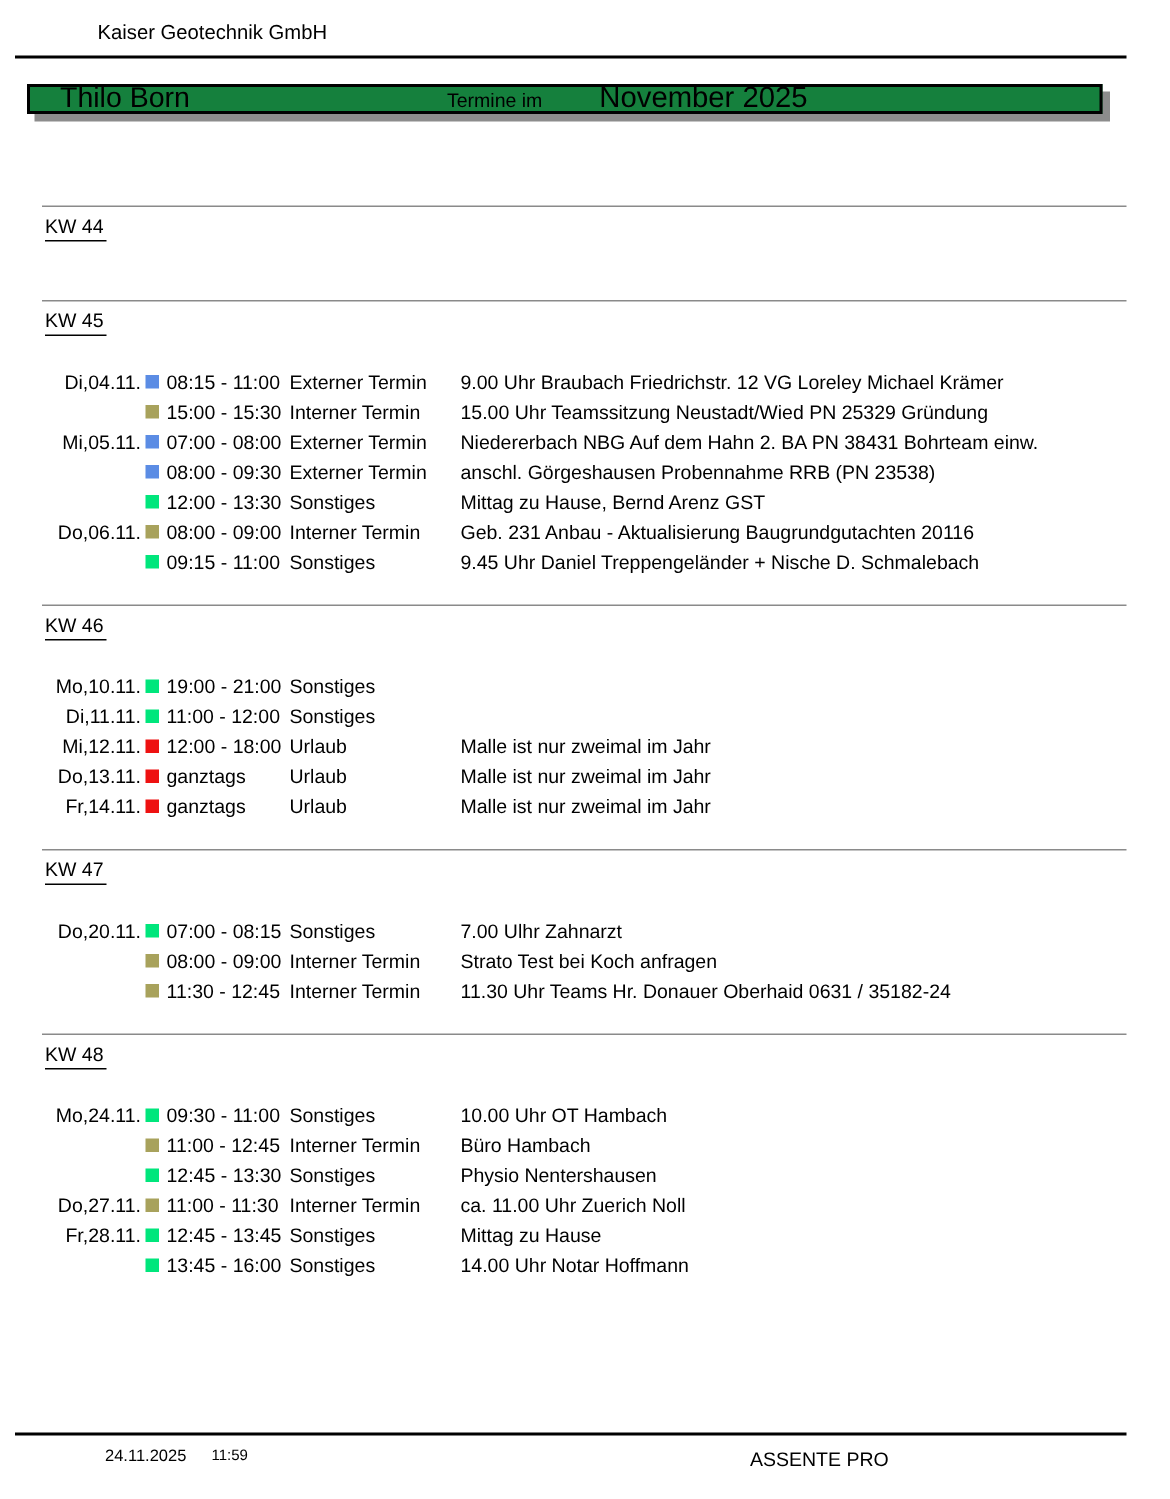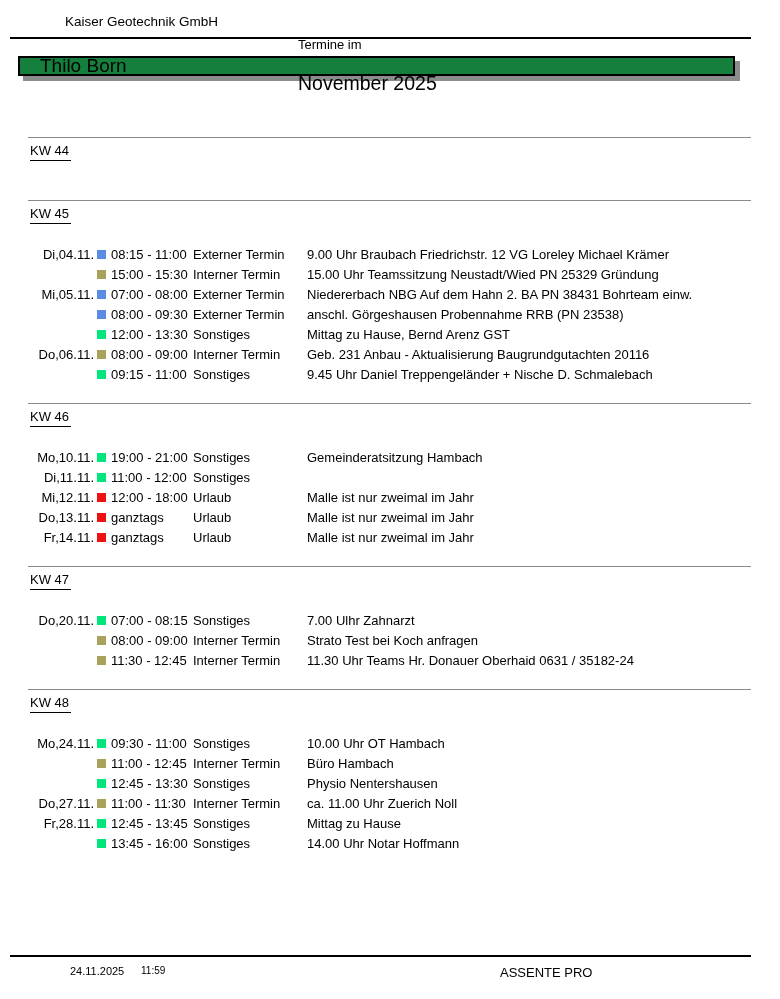--- a/index.html
+++ b/index.html
@@ -11,23 +11,23 @@
   }
   .company { position:absolute; left:65px; top:14px; font-size:13.5px; }
   .top-rule { position:absolute; left:10px; top:37px; width:741px; height:2px; background:#000; }
 
   .title-box {
     position:absolute; left:18px; top:56px; width:717px; height:20px;
     background:#15803d; border:2px solid #000; box-shadow:5px 5px 0 #8c8c8c;
   }
   .person { position:absolute; left:20px; top:50%; transform:translateY(-50%); font-size:19px; }
   .title-group { position:absolute; left:278px; top:50%; transform:translateY(-50%);
-    display:flex; align-items:baseline; gap:20px; white-space:nowrap;flex-direction:column; }
+    display:flex; align-items:baseline; gap:6px; white-space:nowrap; }
   .title-prefix { font-size:13px; }
-  .title-month { font-size:19.5px; }
+  .title-month { font-size:19.5px;margin-left:32px; }
 
   .weeks { position:absolute; left:28px; top:122px; width:723px;margin-top:15px; }
   .kw-section { border-top:1px solid #8a8a8a; padding:0 0 19px 0; }
   .kw-heading { display:inline-block; margin:5px 0 0 2px; font-size:13px;
     border-bottom:1px solid #000; padding:0 2px 2px 0; }
   .rows { margin-top:20px; }
   .row { display:grid; grid-template-columns:64px 17px 82px 114px 1fr;
     height:20px; align-items:center; font-size:13px; padding-left:2px; white-space:nowrap; }
   .cell-daydate { display:flex; justify-content:flex-end; }
   .cell-square { display:flex; align-items:center; }
@@ -144,21 +144,20 @@
         <div class="row">
           <div class="cell-daydate">
             <span>Mo,</span>
             <span>10.11.</span>
           </div>
           <div class="cell-square">
             <span class="square" style="background: rgb(0, 230, 124);"></span>
           </div>
           <div>19:00 - 21:00</div>
           <div>Sonstiges</div>
-          <div>Gemeinderatsitzung Hambach</div>
         </div>
         <div class="row">
           <div class="cell-daydate">
             <span>Di,</span>
             <span>11.11.</span>
           </div>
           <div class="cell-square">
             <span class="square" style="background: rgb(0, 230, 124);"></span>
           </div>
           <div>11:00 - 12:00</div>

